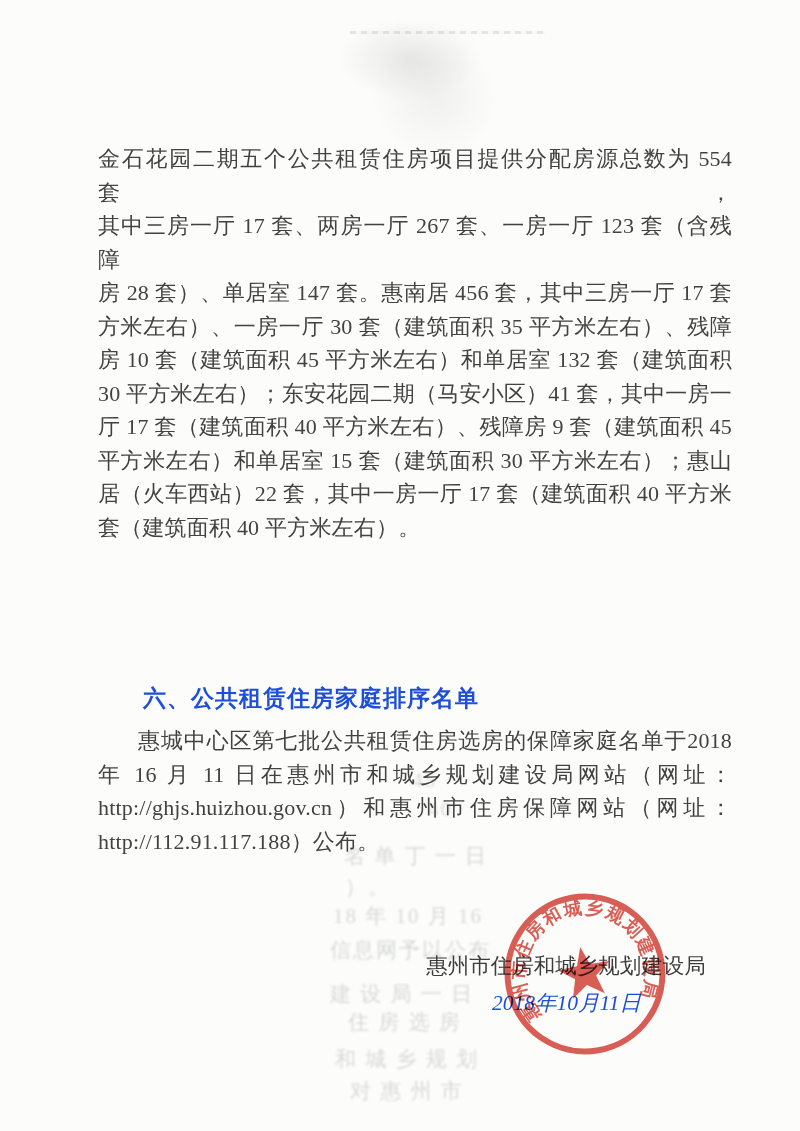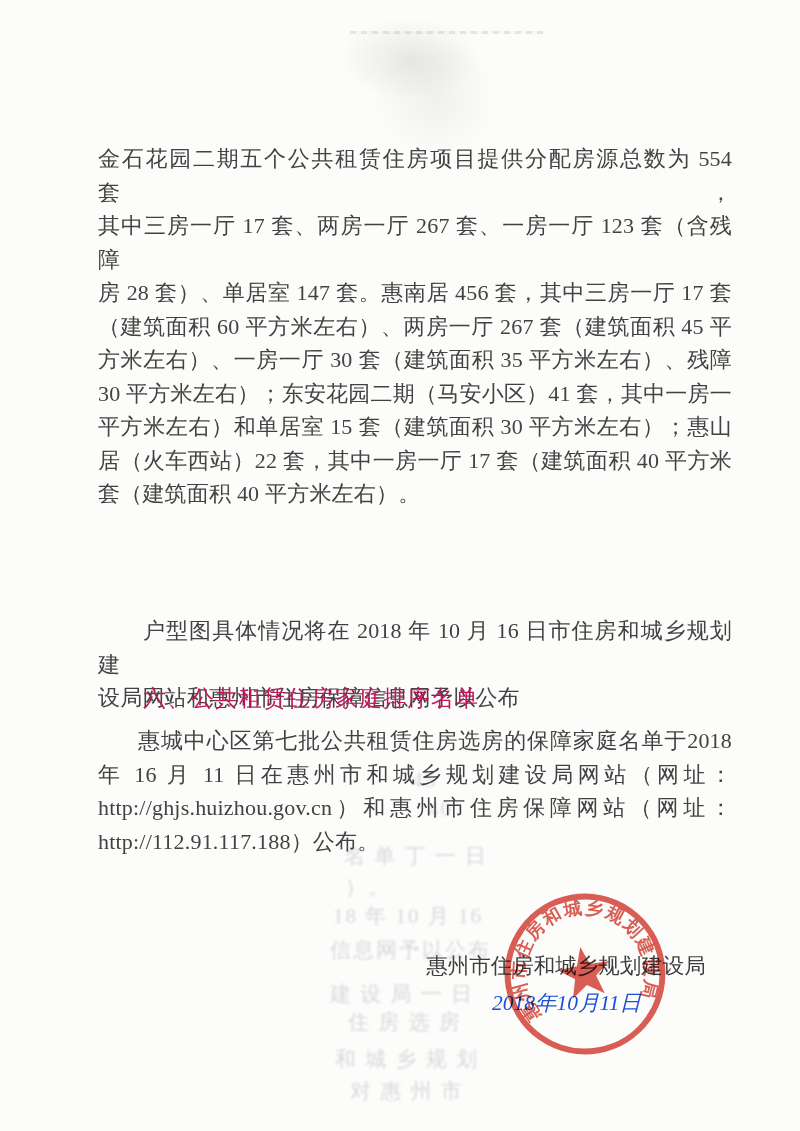--- a/index.html
+++ b/index.html
@@ -22,21 +22,21 @@
     background:repeating-linear-gradient(90deg, rgba(110,110,110,.30) 0 6px, rgba(110,110,110,.05) 6px 11px);
     filter:blur(.6px); opacity:.55;
   }
   .textblock { position:absolute; left:98px; width:634px; font-size:22px; line-height:33.5px; letter-spacing:.2px; }
   .textblock .line { text-align:justify; text-align-last:justify; white-space:normal; }
   .textblock .line:last-child { text-align-last:auto; }
   #body-lines   { top:142px;font-family:Liberation Serif, serif; }
   #para2-lines  { top:614px; }
   #para2-lines .line:first-child { text-indent:45px; }
   #heading-row  { position:absolute; left:98px; top:681px; width:634px;
-                  font-size:23px; line-height:34px; font-weight:400; color:#be185d;
+                  font-size:23px; line-height:34px; font-weight:700; color:#1d4ed8;
                   font-family:"Liberation Sans", sans-serif; text-indent:45px; letter-spacing:1px; }
   #para3-lines  { top:716px; }
   #para3-lines .line:first-child { text-indent:40px;margin-top:8px; }
   #signature { position:absolute; left:423px; top:951px; width:286px;
                font-size:21.5px; color:#3d3d3d; text-align:center; white-space:nowrap; }
   #date-line { position:absolute; left:492px; top:988px; width:160px;
                font-size:21.5px; color:#1d4ed8; text-align:left; white-space:nowrap;font-style:italic; }
   
   #ghost-layer .ghost {
     position:absolute; font-size:21px; color:#8e949a; opacity:.34;
@@ -68,32 +68,29 @@
       <div class="ghost" style="left: 335px; top: 1045px;">和 城 乡 规 划</div>
       <div class="ghost" style="left: 350px; top: 1077px;">对 惠 州 市</div>
       <div class="ghost" style="left: 412px; top: 768px;">45</div>
       <div class="ghost" style="left: 428px; top: 797px;">40</div>
     </div>
 
   <div id="body-lines" class="textblock">
       <div class="line">金石花园二期五个公共租赁住房项目提供分配房源总数为 554 套，</div>
       <div class="line">其中三房一厅 17 套、两房一厅 267 套、一房一厅 123 套（含残障</div>
       <div class="line">房 28 套）、单居室 147 套。惠南居 456 套，其中三房一厅 17 套</div>
-      <div class="line">（建筑面积 60 平方米左右）、两房一厅 267 套（建筑面积 45 平</div>
       <div class="line">方米左右）、一房一厅 30 套（建筑面积 35 平方米左右）、残障</div>
+      <div class="line">房 10 套（建筑面积 45 平方米左右）和单居室 132 套（建筑面积</div>
       <div class="line">30 平方米左右）；东安花园二期（马安小区）41 套，其中一房一</div>
+      <div class="line">厅 17 套（建筑面积 40 平方米左右）、残障房 9 套（建筑面积 45</div>
       <div class="line">平方米左右）和单居室 15 套（建筑面积 30 平方米左右）；惠山</div>
       <div class="line">居（火车西站）22 套，其中一房一厅 17 套（建筑面积 40 平方米</div>
       <div class="line">套（建筑面积 40 平方米左右）。</div>
     </div>
 
-  <div id="para2-lines" class="textblock">
-      <div class="line">户型图具体情况将在 2018 年 10 月 16 日市住房和城乡规划建</div>
-      <div class="line">设局网站和惠州市住房保障信息网予以公布</div>
-    </div>
 
   <div id="heading-row">六、公共租赁住房家庭排序名单</div>
 
   <div id="para3-lines" class="textblock">
       <div class="line">惠城中心区第七批公共租赁住房选房的保障家庭名单于2018</div>
       <div class="line">年 16 月 11 日在惠州市和城乡规划建设局网站（网址：</div>
       <div class="line">http://ghjs.huizhou.gov.cn）和惠州市住房保障网站（网址：</div>
       <div class="line">http://112.91.117.188）公布。</div>
     </div>
 

